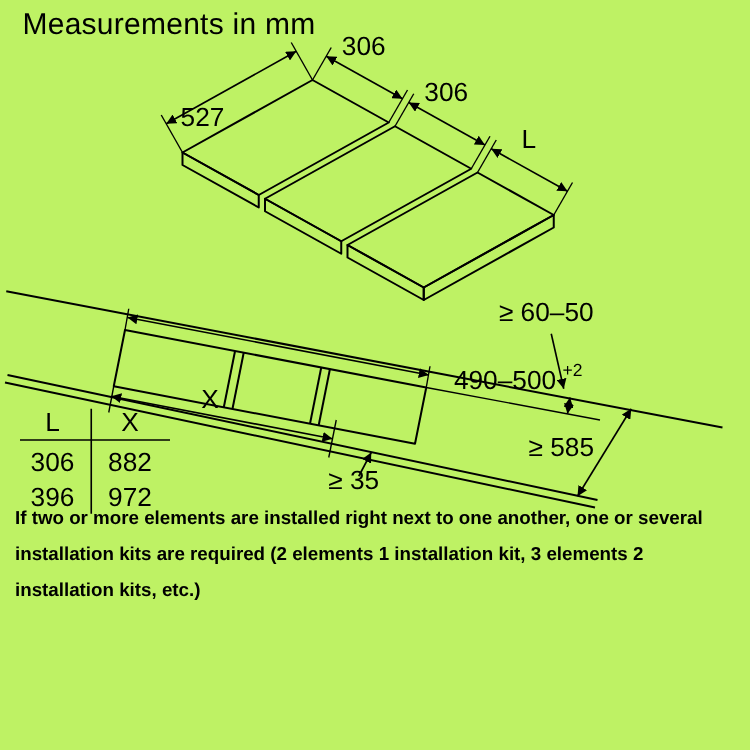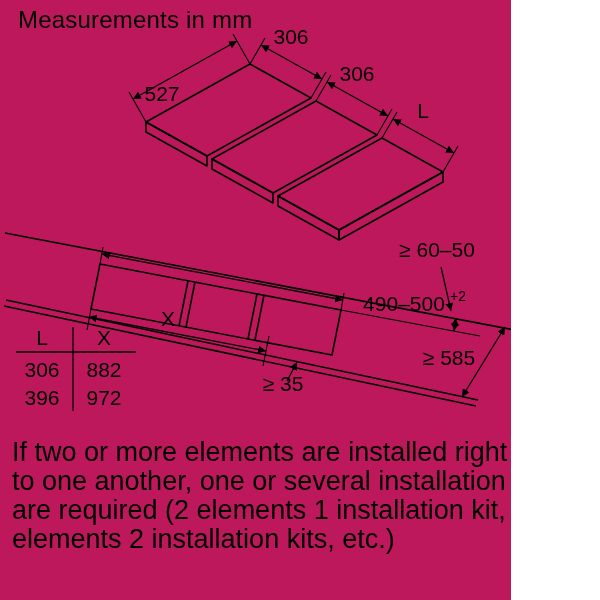--- a/index.html
+++ b/index.html
@@ -1,22 +1,22 @@
 <!DOCTYPE html>
 <html><head>
 <meta charset="utf-8">
 <style>
   html,body{margin:0;padding:0;background:#fff;}
-  .page{position:relative;width:511px;height:600px;background:#be185d;overflow:hidden;
+  .page{position:relative;width:600px;height:600px;background:#bef264;overflow:hidden;
         font-family:"Liberation Sans", sans-serif;color:#000;}
   .title{position:absolute;left:18px;top:6px;margin:0;font-size:24px;font-weight:400;
          letter-spacing:0.2px;}
   .diagram{position:absolute;left:0;top:0;}
-  .note{position:absolute;left:12px;top:438px;width:578px;margin:0;
-        font-size:27px;line-height:29px;font-weight:400;}
+  .note{position:absolute;left:12px;top:400px;width:578px;margin:0;
+        font-size:15px;line-height:29px;font-weight:700;}
   .ln{fill:none;stroke:#000;stroke-width:1.6;stroke-linejoin:round;}
   .dim{fill:none;stroke:#000;stroke-width:1.3;}
   .ext{fill:none;stroke:#000;stroke-width:1.1;}
   .lbl{font-family:"Liberation Sans", sans-serif;font-size:21px;fill:#000;text-anchor:middle;}
   .sup{font-family:"Liberation Sans", sans-serif;font-size:14px;fill:#000;text-anchor:start;}
 </style>
 </head>
 <body>
 
 <div class="page">

